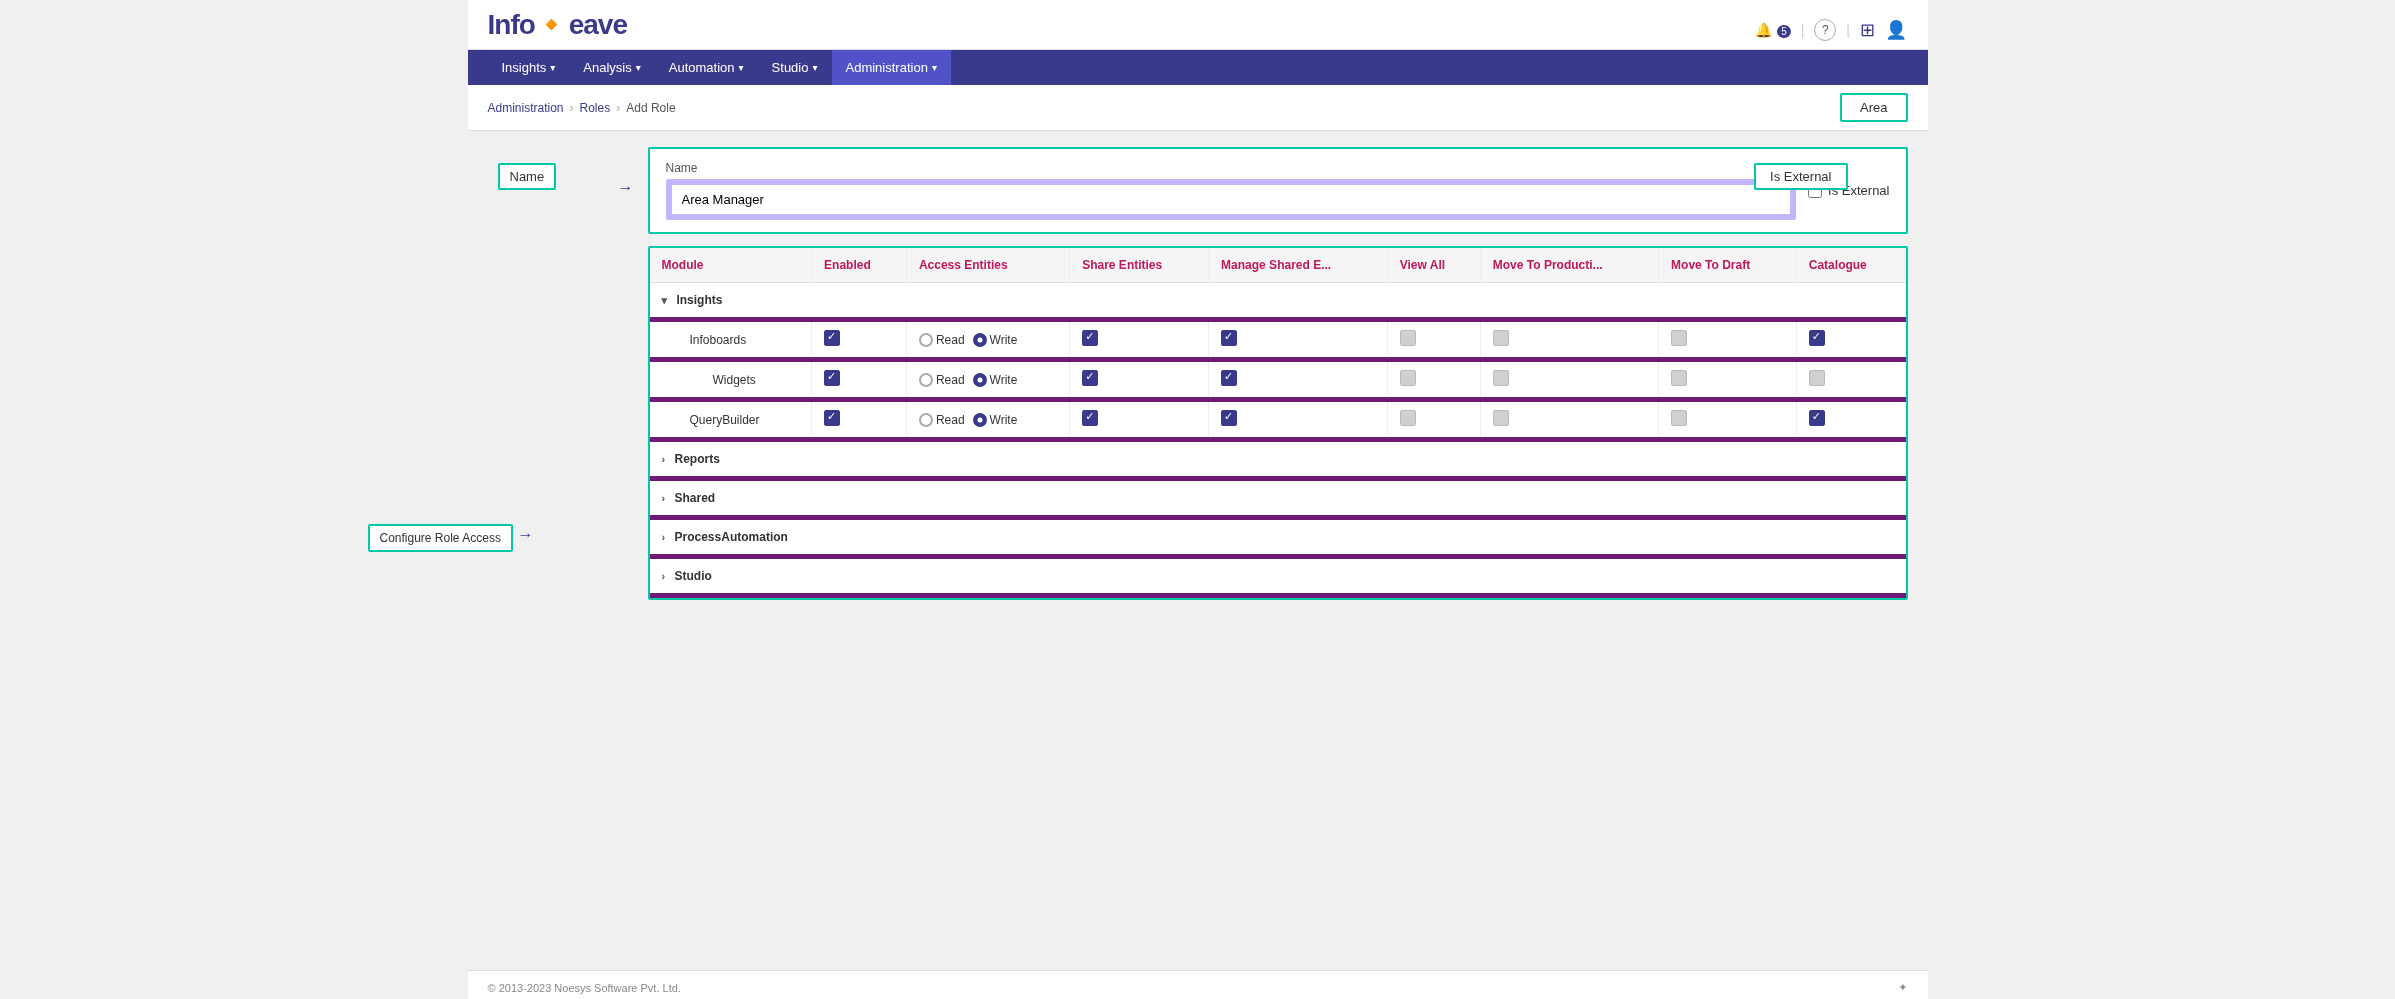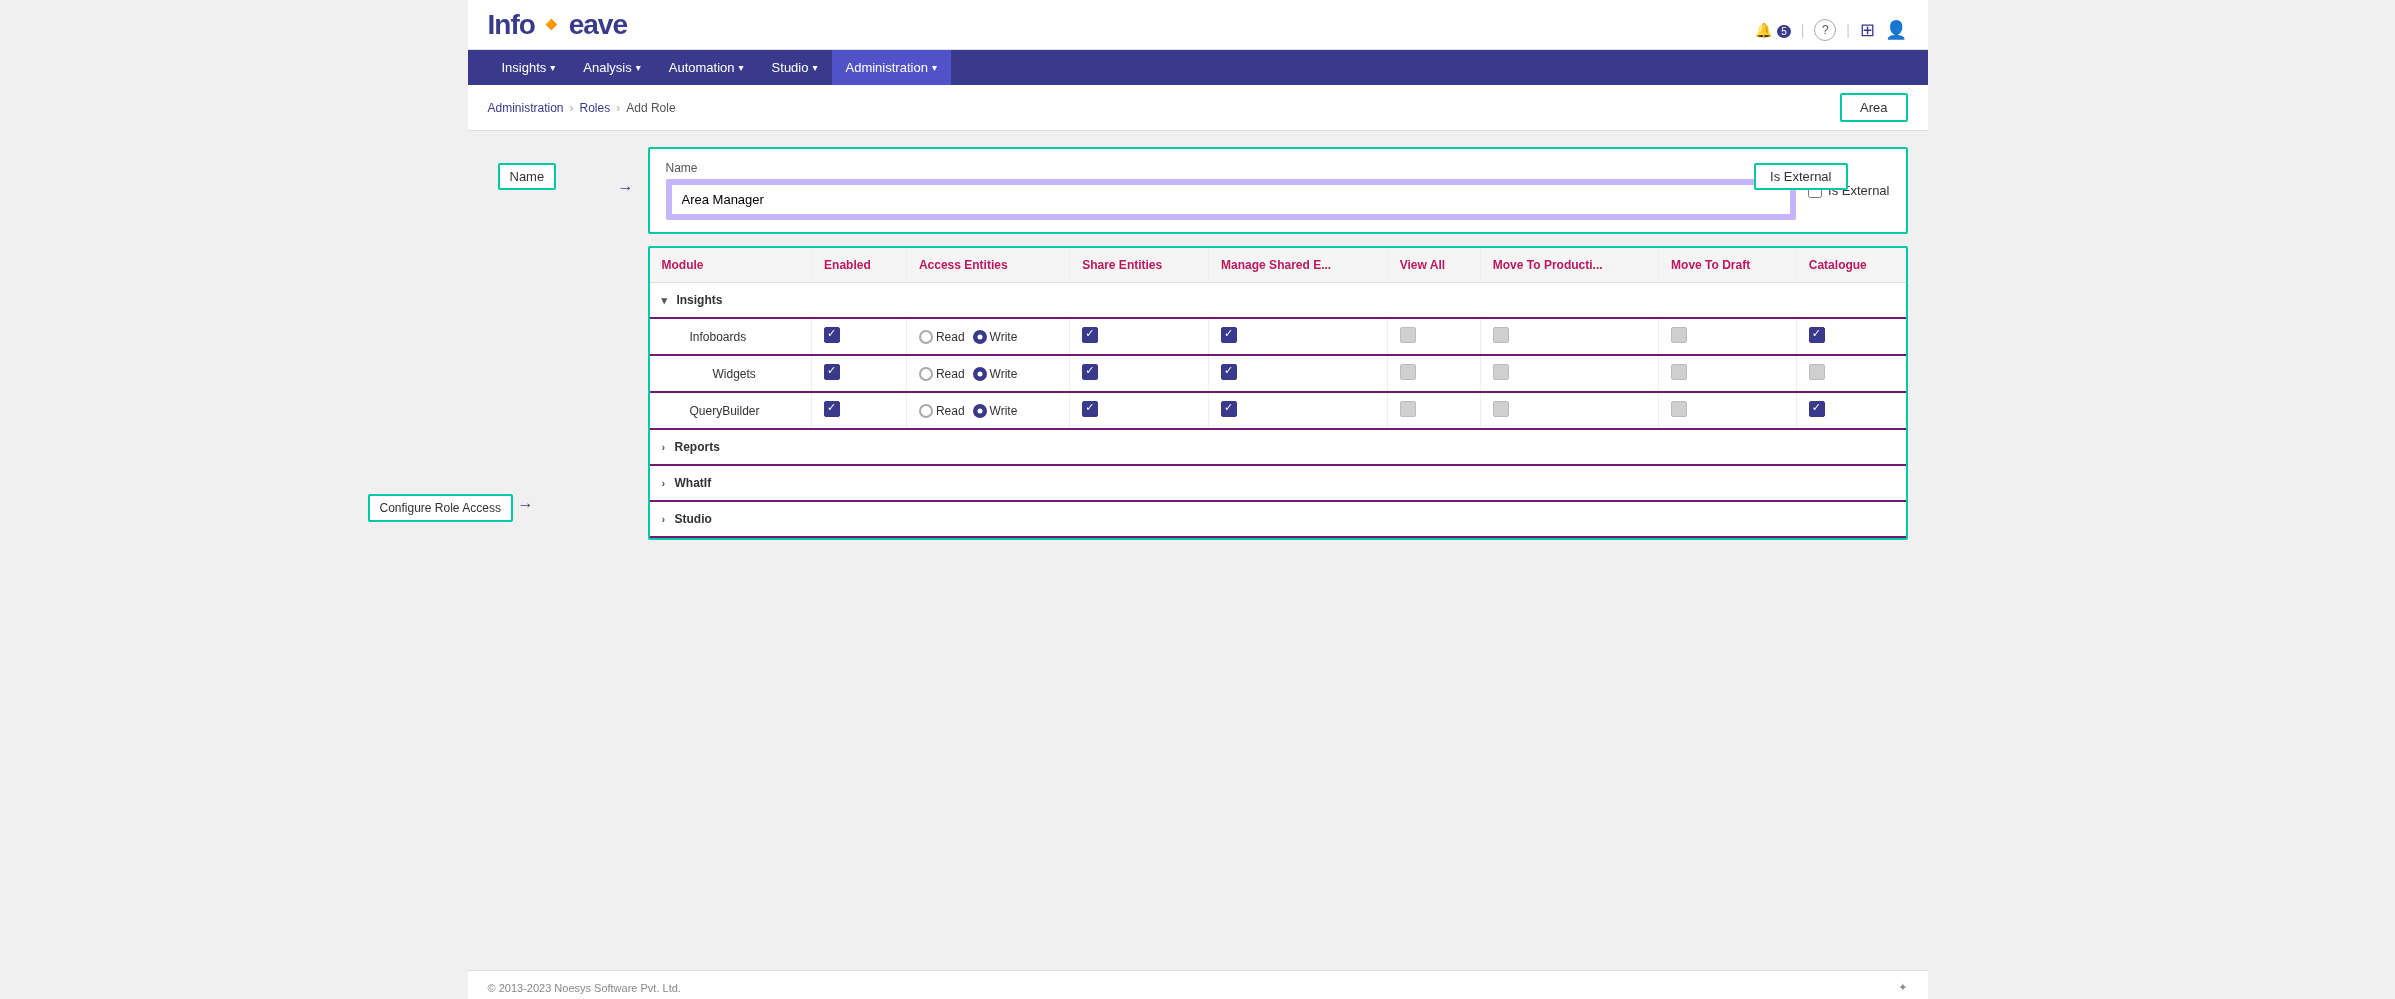--- a/index.html
+++ b/index.html
@@ -129,21 +129,21 @@
     }
     thead th {
       padding: 10px 12px;
       text-align: left;
       font-weight: 600;
       color: #be185d;
       border-right: 1px solid #eee;
       white-space: nowrap;
     }
     thead th:last-child { border-right: none; }
-    tbody tr { border-bottom: 2px solid #701a75; }
+    tbody tr { border-bottom: 5px solid #701a75; }
     tbody td {
       padding: 8px 12px;
       vertical-align: middle;
       border-right: 1px solid #eee;
     }
     tbody td:last-child { border-right: none; }
 
     .section-row td {
       font-weight: bold;
       color: #333;
@@ -411,25 +411,31 @@
               <tr class="section-row">
                 <td colspan="9">
                   <span class="expand-icon">›</span>
                   <span>Reports</span>
                 </td>
               </tr>
 
               <tr class="section-row">
                 <td colspan="9">
                   <span class="expand-icon">›</span>
-                  <span>WhatIf</span>
-                </td>
-              </tr>
-
-
+                  <span>Shared</span>
+                </td>
+              </tr>
+
+
+              <tr class="section-row">
+                <td colspan="9">
+                  <span class="expand-icon">›</span>
+                  <span>ProcessAutomation</span>
+                </td>
+              </tr>
 
               <tr class="section-row">
                 <td colspan="9">
                   <span class="expand-icon">›</span>
                   <span>Studio</span>
                 </td>
               </tr>
 
 
             </tbody>

